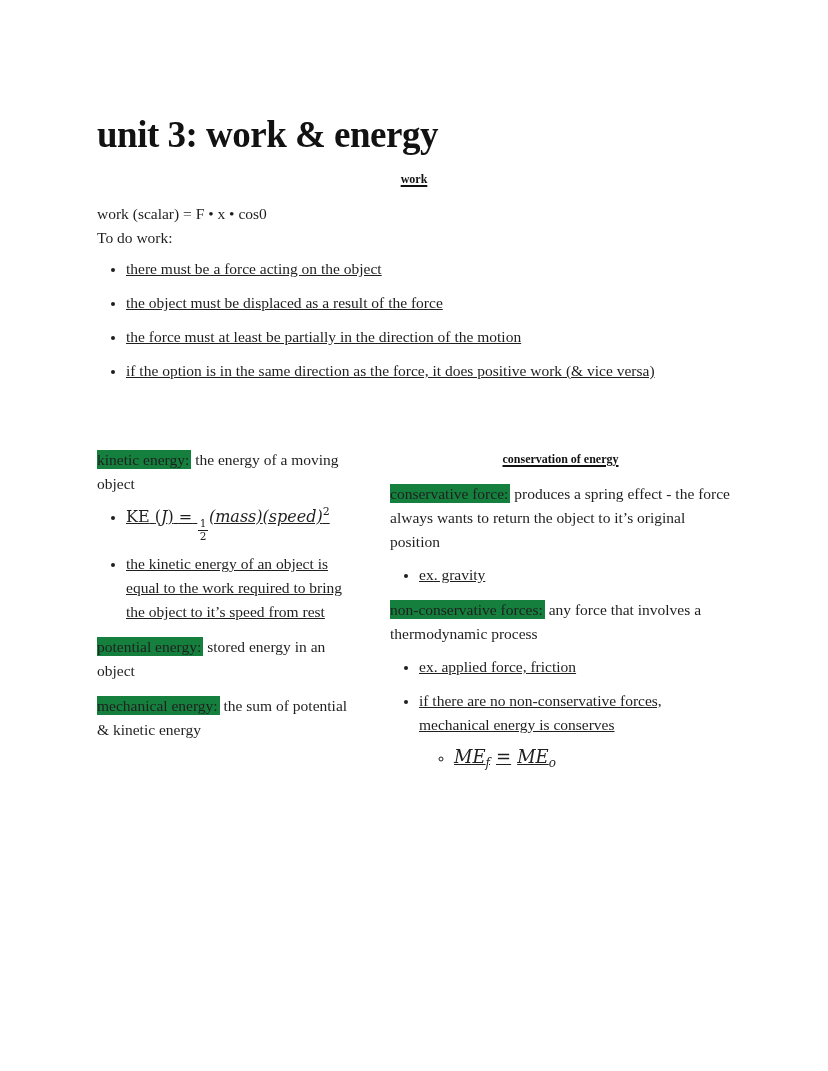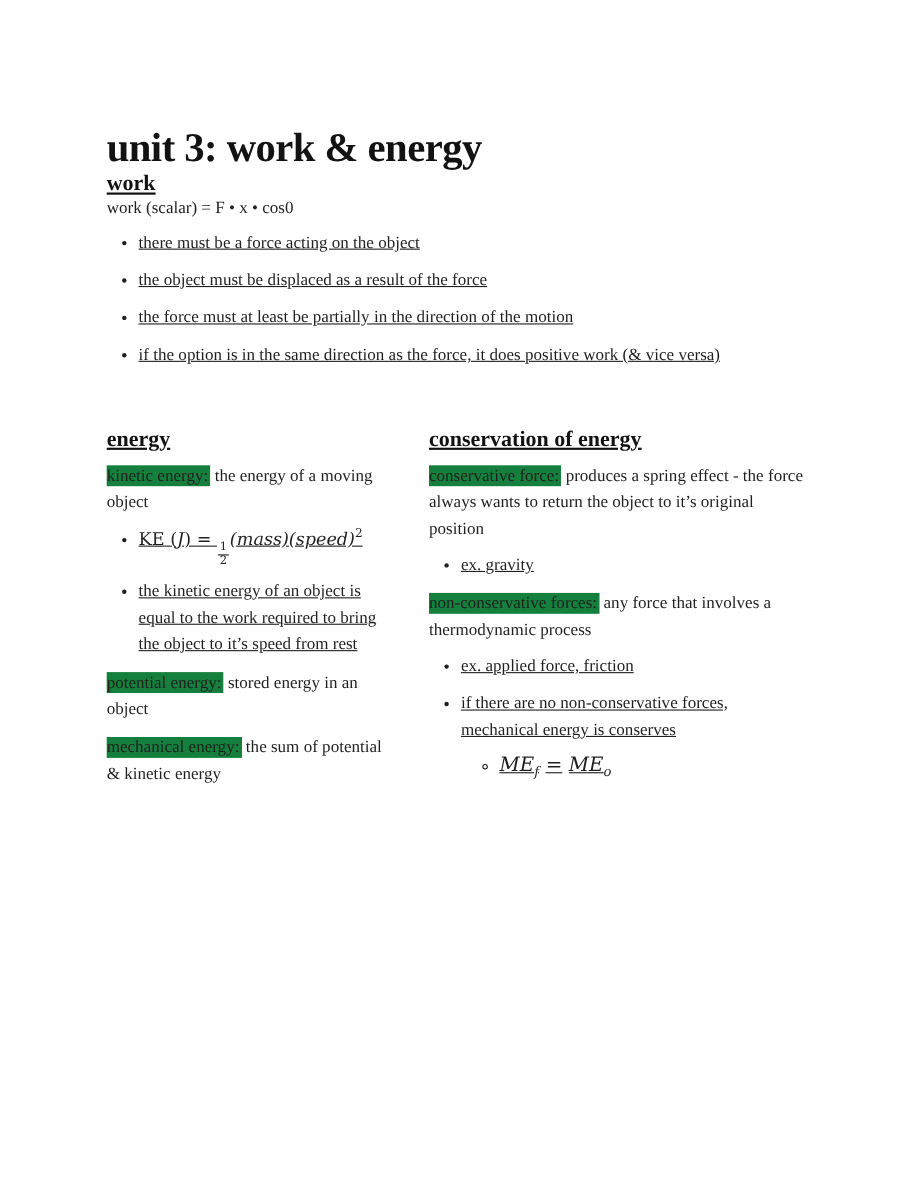--- a/index.html
+++ b/index.html
@@ -19,28 +19,29 @@
 
   h1.page-title {
     margin: 0;
     font-size: 37px;
     line-height: 44px;
     font-weight: 700;
     letter-spacing: -0.5px;
     color: #121212;
   }
   h3.sec-heading {
-    margin: 0;
-    font-size: 20px;
+    margin: 12px;
+    font-size: 12px;
     line-height: 21px;
     font-weight: 700;
     color: #121212;
     text-decoration: underline;
     text-decoration-thickness: 1.5px;
     text-underline-offset: 2px;
+    text-align: center;
   }
 
   .mt-work { margin-top: 42px; }
   p.body-line { margin: 0; }
   .work-formula { margin-top: 12px; }
   .work-intro { margin-top: 8px; }
 
   ul.blist {
     list-style: disc outside;
     margin: 7px 0 0 0;
@@ -109,32 +110,32 @@
 <body>
 
 <div class="page">
   <div class="content">
 
     <h1 class="page-title">unit 3: work &amp; energy</h1>
 
     <section>
       <h3 class="sec-heading mt-work">work</h3>
       <p class="body-line work-formula">work (scalar) = F • x • cos0</p>
+      <p class="body-line work-intro">To do work:</p>
       <ul class="blist">
         <li>there must be a force acting on the object</li>
         <li>the object must be displaced as a result of the force</li>
         <li>the force must at least be partially in the direction of the motion</li>
         <li>if the option is in the same direction as the force, it does positive work (&amp; vice versa)</li>
       </ul>
     </section>
 
     <div class="columns">
 
       <section class="col-left">
-        <h3 class="sec-heading">energy</h3>
 
         <p class="def"><span class="hl">kinetic energy:</span><span> the energy of a moving object</span></p>
 
         <ul class="blist">
           <li class="math-li"><span class="math math-ke"><span class="mrm">KE</span>
             <span class="mrm"><span>(</span><span class="mit">J</span><span>)</span></span>
             <span class="mrm">=</span>
             <span class="frac">
                   <span class="num">1</span>
                   <span class="den">2</span>

